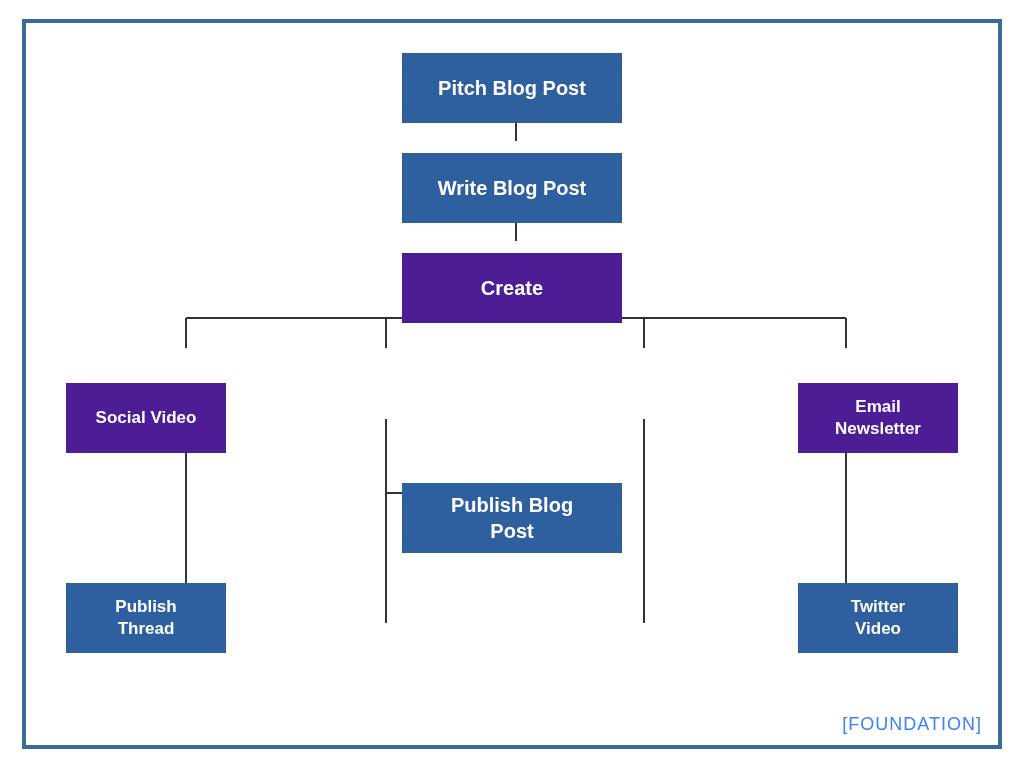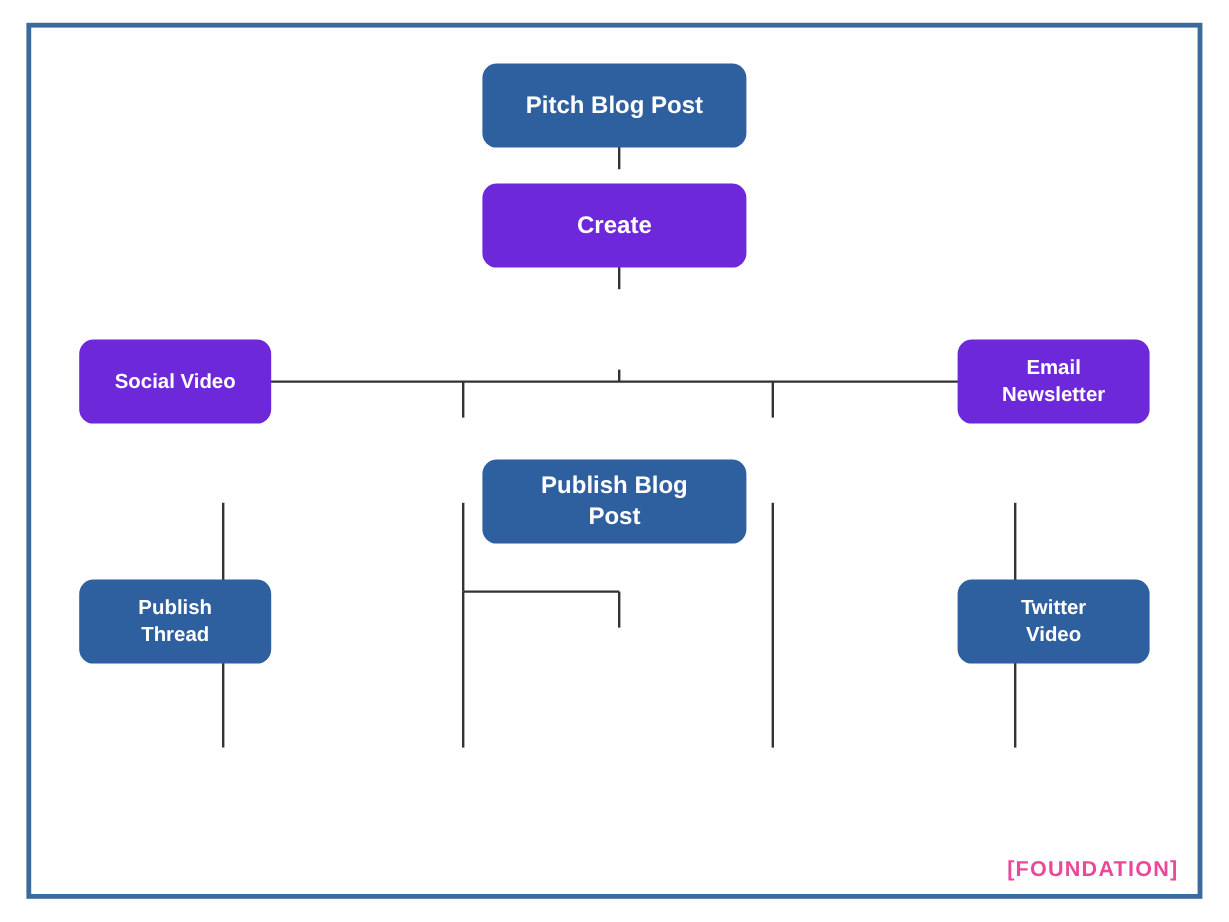--- a/index.html
+++ b/index.html
@@ -23,31 +23,31 @@
       align-items: center;
       padding: 20px 10px 10px;
     }
     .node {
       display: flex;
       align-items: center;
       justify-content: center;
       text-align: center;
       font-weight: bold;
       color: #ffffff;
-      border-radius: 12px;
+      border-radius: 0;
       padding: 8px 28px;
       line-height: 1.3;
       position: relative;
       z-index: 2;
     }
     .node-blue {
       background-color: #2e5f9e;
     }
     .node-red {
-      background-color: #6d28d9;
+      background-color: #4c1d95;
       align-items: center;
     }
     .node-lg {
       width: 220px;
       height: 70px;
       font-size: 20px;
     }
     .node-sm {
       width: 160px;
       height: 70px;
@@ -77,23 +77,23 @@
     .row-2 { margin-top: 30px; }
     .row-3 { margin-top: 30px; }
     .row-4 { margin-top: 55px; gap: 10px; }
     .row-5 { margin-top: 30px; }
     .row-6 { margin-top: 55px; gap: 10px; }
 
     .foundation-badge {
       position: absolute;
       bottom: 10px;
       right: 16px;
-      font-weight: bold;
+      font-weight: normal;
       font-size: 18px;
-      color: #ec4899;
+      color: #3b82f6;
       font-family: 'Arial Black', Arial, sans-serif;
       letter-spacing: 1px;
     }
   </style>
 </head>
 <body>
 
 <div class="outer-border">
 
   <svg class="svg-overlay">
@@ -127,20 +127,25 @@
 
     <line x1="820" y1="396" x2="820" y2="600" stroke="#333" stroke-width="2"></line>
   </svg>
 
   <div class="row row-1">
     <div class="node node-blue node-lg">
       <span>Pitch Blog Post</span>
     </div>
   </div>
 
+  <div class="row row-2">
+    <div class="node node-blue node-lg">
+      <span>Write Blog Post</span>
+    </div>
+  </div>
 
   <div class="row row-3">
     <div class="node node-red node-lg">
       <span>Create</span>
     </div>
   </div>
 
   <div class="row row-4" style="gap:0; justify-content:space-between; padding: 0 30px; margin-top:60px;">
     <div class="node node-red node-sm">
       <span>Social Video</span>

